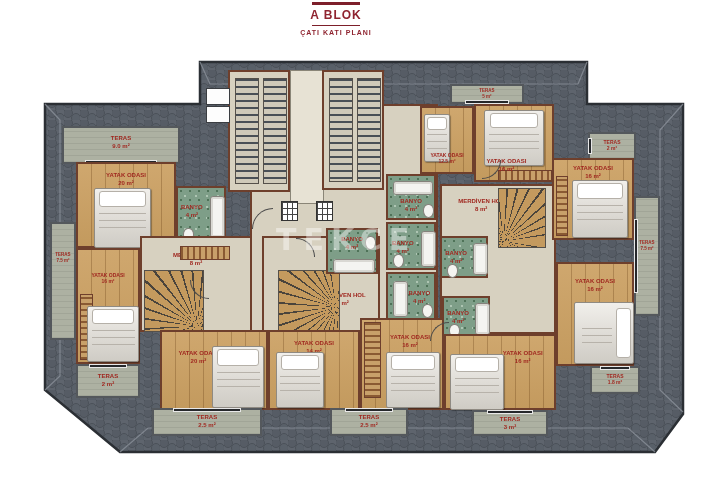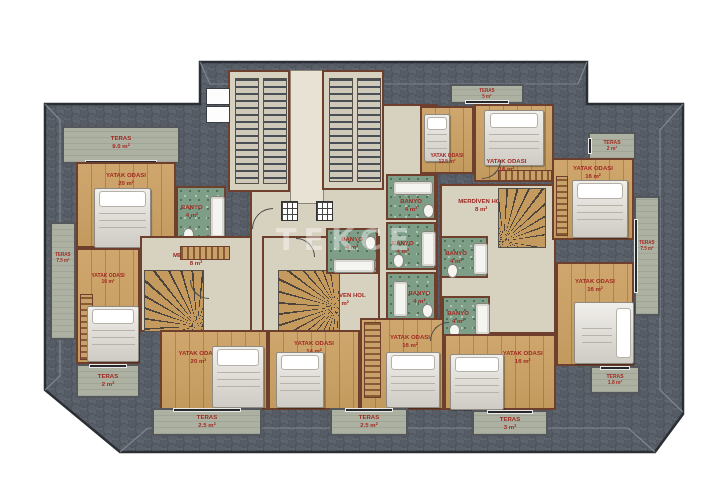--- a/index.html
+++ b/index.html
@@ -67,20 +67,26 @@
   .door{position:absolute;border-top:1px solid #4a4a4a;border-left:1px solid #4a4a4a;
        border-top-left-radius:100%;}
   .wm{position:absolute;left:276px;top:222px;font-size:30px;font-weight:bold;
       color:rgba(255,255,255,.42);letter-spacing:7px;font-family:"DejaVu Sans",sans-serif;}
 </style>
 </head>
 <body>
 
 <div class="canvas">
 
+  <div class="title-block">
+    <div class="trule"></div>
+    <div class="ttl">A BLOK</div>
+    <div class="trule2"></div>
+    <div class="sub">ÇATI KATI PLANI</div>
+  </div>
 
   <svg class="abs" style="left:0;top:0" width="726" height="485">
     <defs>
       <pattern id="shing" width="16" height="10" patternUnits="userSpaceOnUse">
         <rect width="16" height="10" fill="#5e646d"></rect>
         <circle cx="4" cy="3" r="4.5" fill="#565c65" stroke="#4a5058" stroke-width="1"></circle>
         <circle cx="12" cy="8" r="4.5" fill="#596069" stroke="#4a5058" stroke-width="1"></circle>
       </pattern>
     </defs>
     <path d="M200,62 H587 V104 H683 V414 L655,452 H120 L45,390 V104 H200 Z" fill="url(#shing)" stroke="#2b2f34" stroke-width="2.5"></path>

